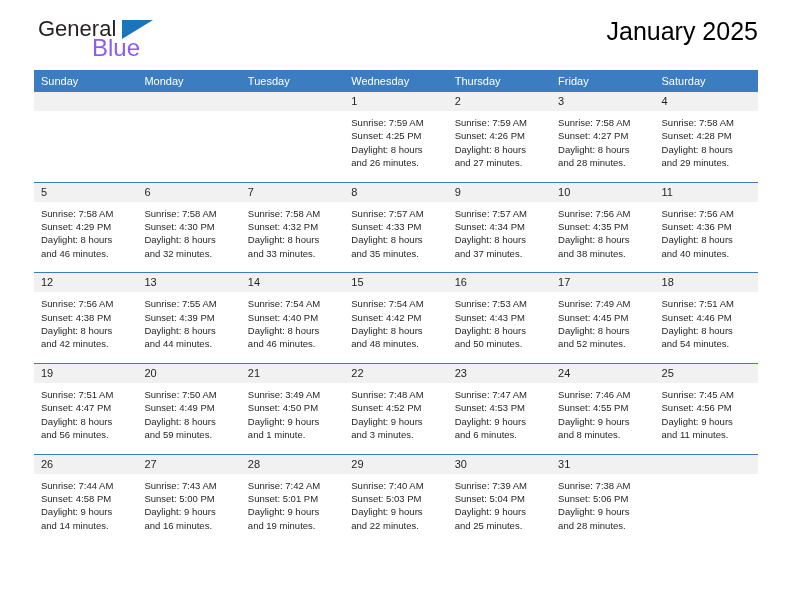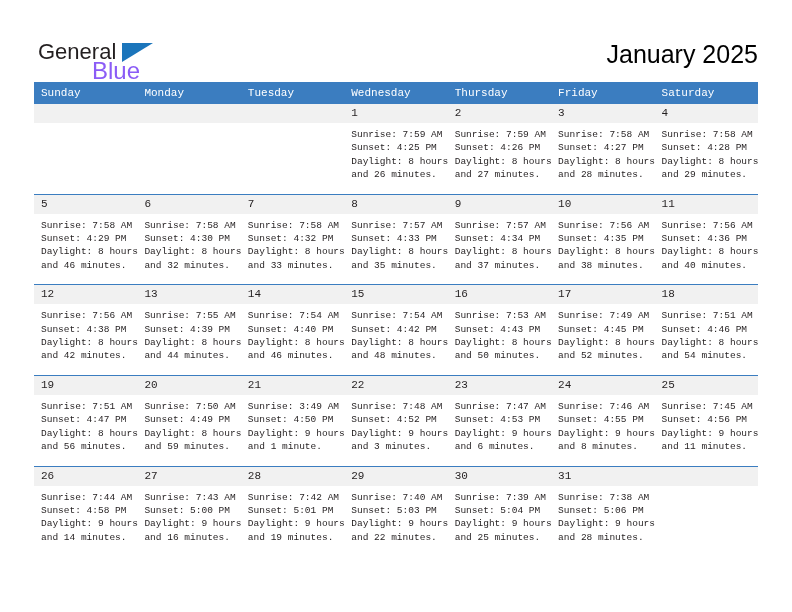--- a/index.html
+++ b/index.html
@@ -20,21 +20,21 @@
     height: 612px;
     box-sizing: border-box;
     padding: 0 34px;
   }
 
   
   .top-bar {
     display: flex;
     align-items: flex-start;
     justify-content: space-between;
-    padding-top: 39px;
+    padding-top: 16px;
     height: 70px;
     box-sizing: border-box;
   }
   .logo {
     position: relative;
     width: 130px;
     height: 48px;
     user-select: none;
   }
   .logo-general {
@@ -77,25 +77,23 @@
   .cal-subtitle {
     font-size: 13px;
     color: #000000;
     line-height: 20px;
     margin-top: 5px;
     white-space: nowrap;
   }
 
   
   .calendar {
-    margin-top: 12px;
     width: 724px;
     border-collapse: collapse;
     table-layout: fixed;
-    font-family: Liberation Mono, monospace;
   }
   .calendar th {
     background: #3b7dc0;
     color: #ffffff;
     font-size: 11px;
     font-weight: normal;
     text-align: left;
     padding: 5px 0 5px 7px;
     height: 11px;
     border: none;

